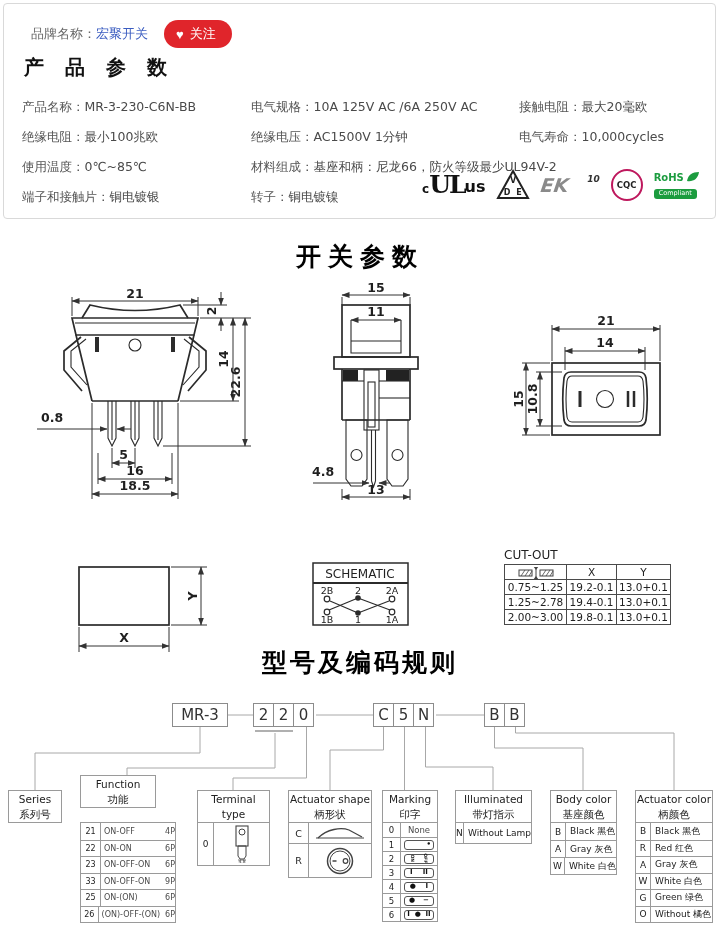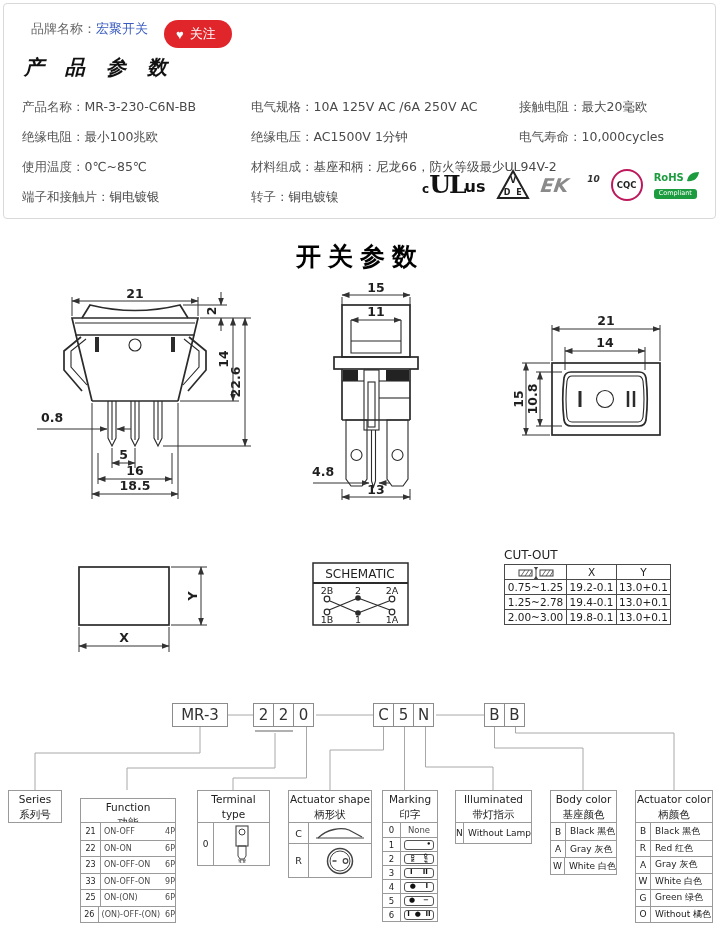--- a/index.html
+++ b/index.html
@@ -2,26 +2,26 @@
 <html><head>
 <meta charset="utf-8">
 <style>
   *{box-sizing:border-box;margin:0;padding:0}
   html,body{background:#fff}
   body{font-family:"DejaVu Sans","Liberation Sans",sans-serif;color:#4a4a4a}
   .page{position:relative;width:720px;height:947px;background:#fff;overflow:hidden}
 
   
   .top-card{position:absolute;left:3px;top:3px;width:713px;height:216px;border:1px solid #d9d9d9;border-radius:4px;background:#fff}
-  .brand-row{position:absolute;left:27px;top:16px;display:flex;align-items:flex-start;font-size:13px}
+  .brand-row{position:absolute;left:27px;top:16px;display:flex;align-items:center;font-size:13px}
   .brand-label{color:#666}
   .brand-name{color:#3a5cc0;text-decoration:none;margin-right:16px}
   .follow-btn{display:inline-flex;align-items:center;gap:6px;background:#e0252b;color:#fff;border:none;border-radius:15px;padding:5px 16px 5px 12px;font-size:13px;cursor:pointer}
   .heart{font-size:13px;line-height:1}
-  .product-title{position:absolute;left:20px;top:50px;font-family:"DejaVu Serif","Liberation Serif",serif;font-style:italic;font-weight:bold;font-size:20px;letter-spacing:7px;color:#111}
+  .product-title{position:absolute;left:20px;top:50px;font-family:"DejaVu Serif","Liberation Serif",serif;font-weight:bold;font-size:20px;letter-spacing:7px;color:#111}
   .spec{position:absolute;font-size:12.5px;color:#4a4a4a;white-space:nowrap}
   .spec .lab{color:#555}
   .certs{position:absolute;left:418px;top:165px;display:flex;align-items:center;gap:11px}
   .cert{display:flex;align-items:flex-end;color:#111}
   .ul{font-weight:bold}
   .ul-c{font-size:12px;line-height:1}
   .ul-m{font-size:25px;line-height:.8;font-family:"DejaVu Serif",serif;font-weight:900;letter-spacing:-2px}
   .ul-us{font-size:16px;line-height:1}
   .ek{align-items:flex-start;font-style:italic;font-weight:900}
   .ek-t{font-size:19px;color:#8a8a8a;transform:skewX(-8deg);display:inline-block}
@@ -325,20 +325,21 @@
       <td>13.0+0.1</td>
     </tr>
     <tr>
       <td>2.00~3.00</td>
       <td>19.8-0.1</td>
       <td>13.0+0.1</td>
     </tr>
   </tbody>
     </table>
 
+  <div class="sec-title code-title">型号及编码规则</div>
 
   <svg style="left:0;top:700px" width="720" height="92" viewBox="0 0 720 92">
     <g fill="none" stroke="#a8a8a8" stroke-width="1">
       <path d="M228,15 H253 M316,15 H373 M436,15 H484"></path>
       <path d="M200,27 V53 H35 V90"></path>
       <path d="M275,33 V68 H127 V90"></path>
       <path d="M306.5,27 V78 H233 V90"></path>
       <path d="M383.5,27 V50 H330 V90"></path>
       <path d="M404.5,27 V90"></path>
       <path d="M425.5,27 V67 H493 V90"></path>
@@ -362,21 +363,21 @@
   <div class="codecells" style="left:484px;top:703px">
     <span>B</span>
     <span>B</span>
   </div>
 
   <div class="cat-h" style="left:8px;top:790px;width:54px">
     <div>Series</div>
     <div>系列号</div>
   </div>
 
-  <div class="cat-h" style="left:80px;top:798px;width:96px">
+  <div class="cat-h" style="left:80px;top:775px;width:76px">
     <div>Function</div>
     <div>功能</div>
   </div>
   <div class="cat-t" style="left:80px;top:823px;width:96px">
     <div class="crow fn-row">
         <span class="ccode">21</span>
         <span class="fn-name">ON-OFF</span>
         <span class="fn-pins">4P</span>
       </div>
     <div class="crow fn-row">

